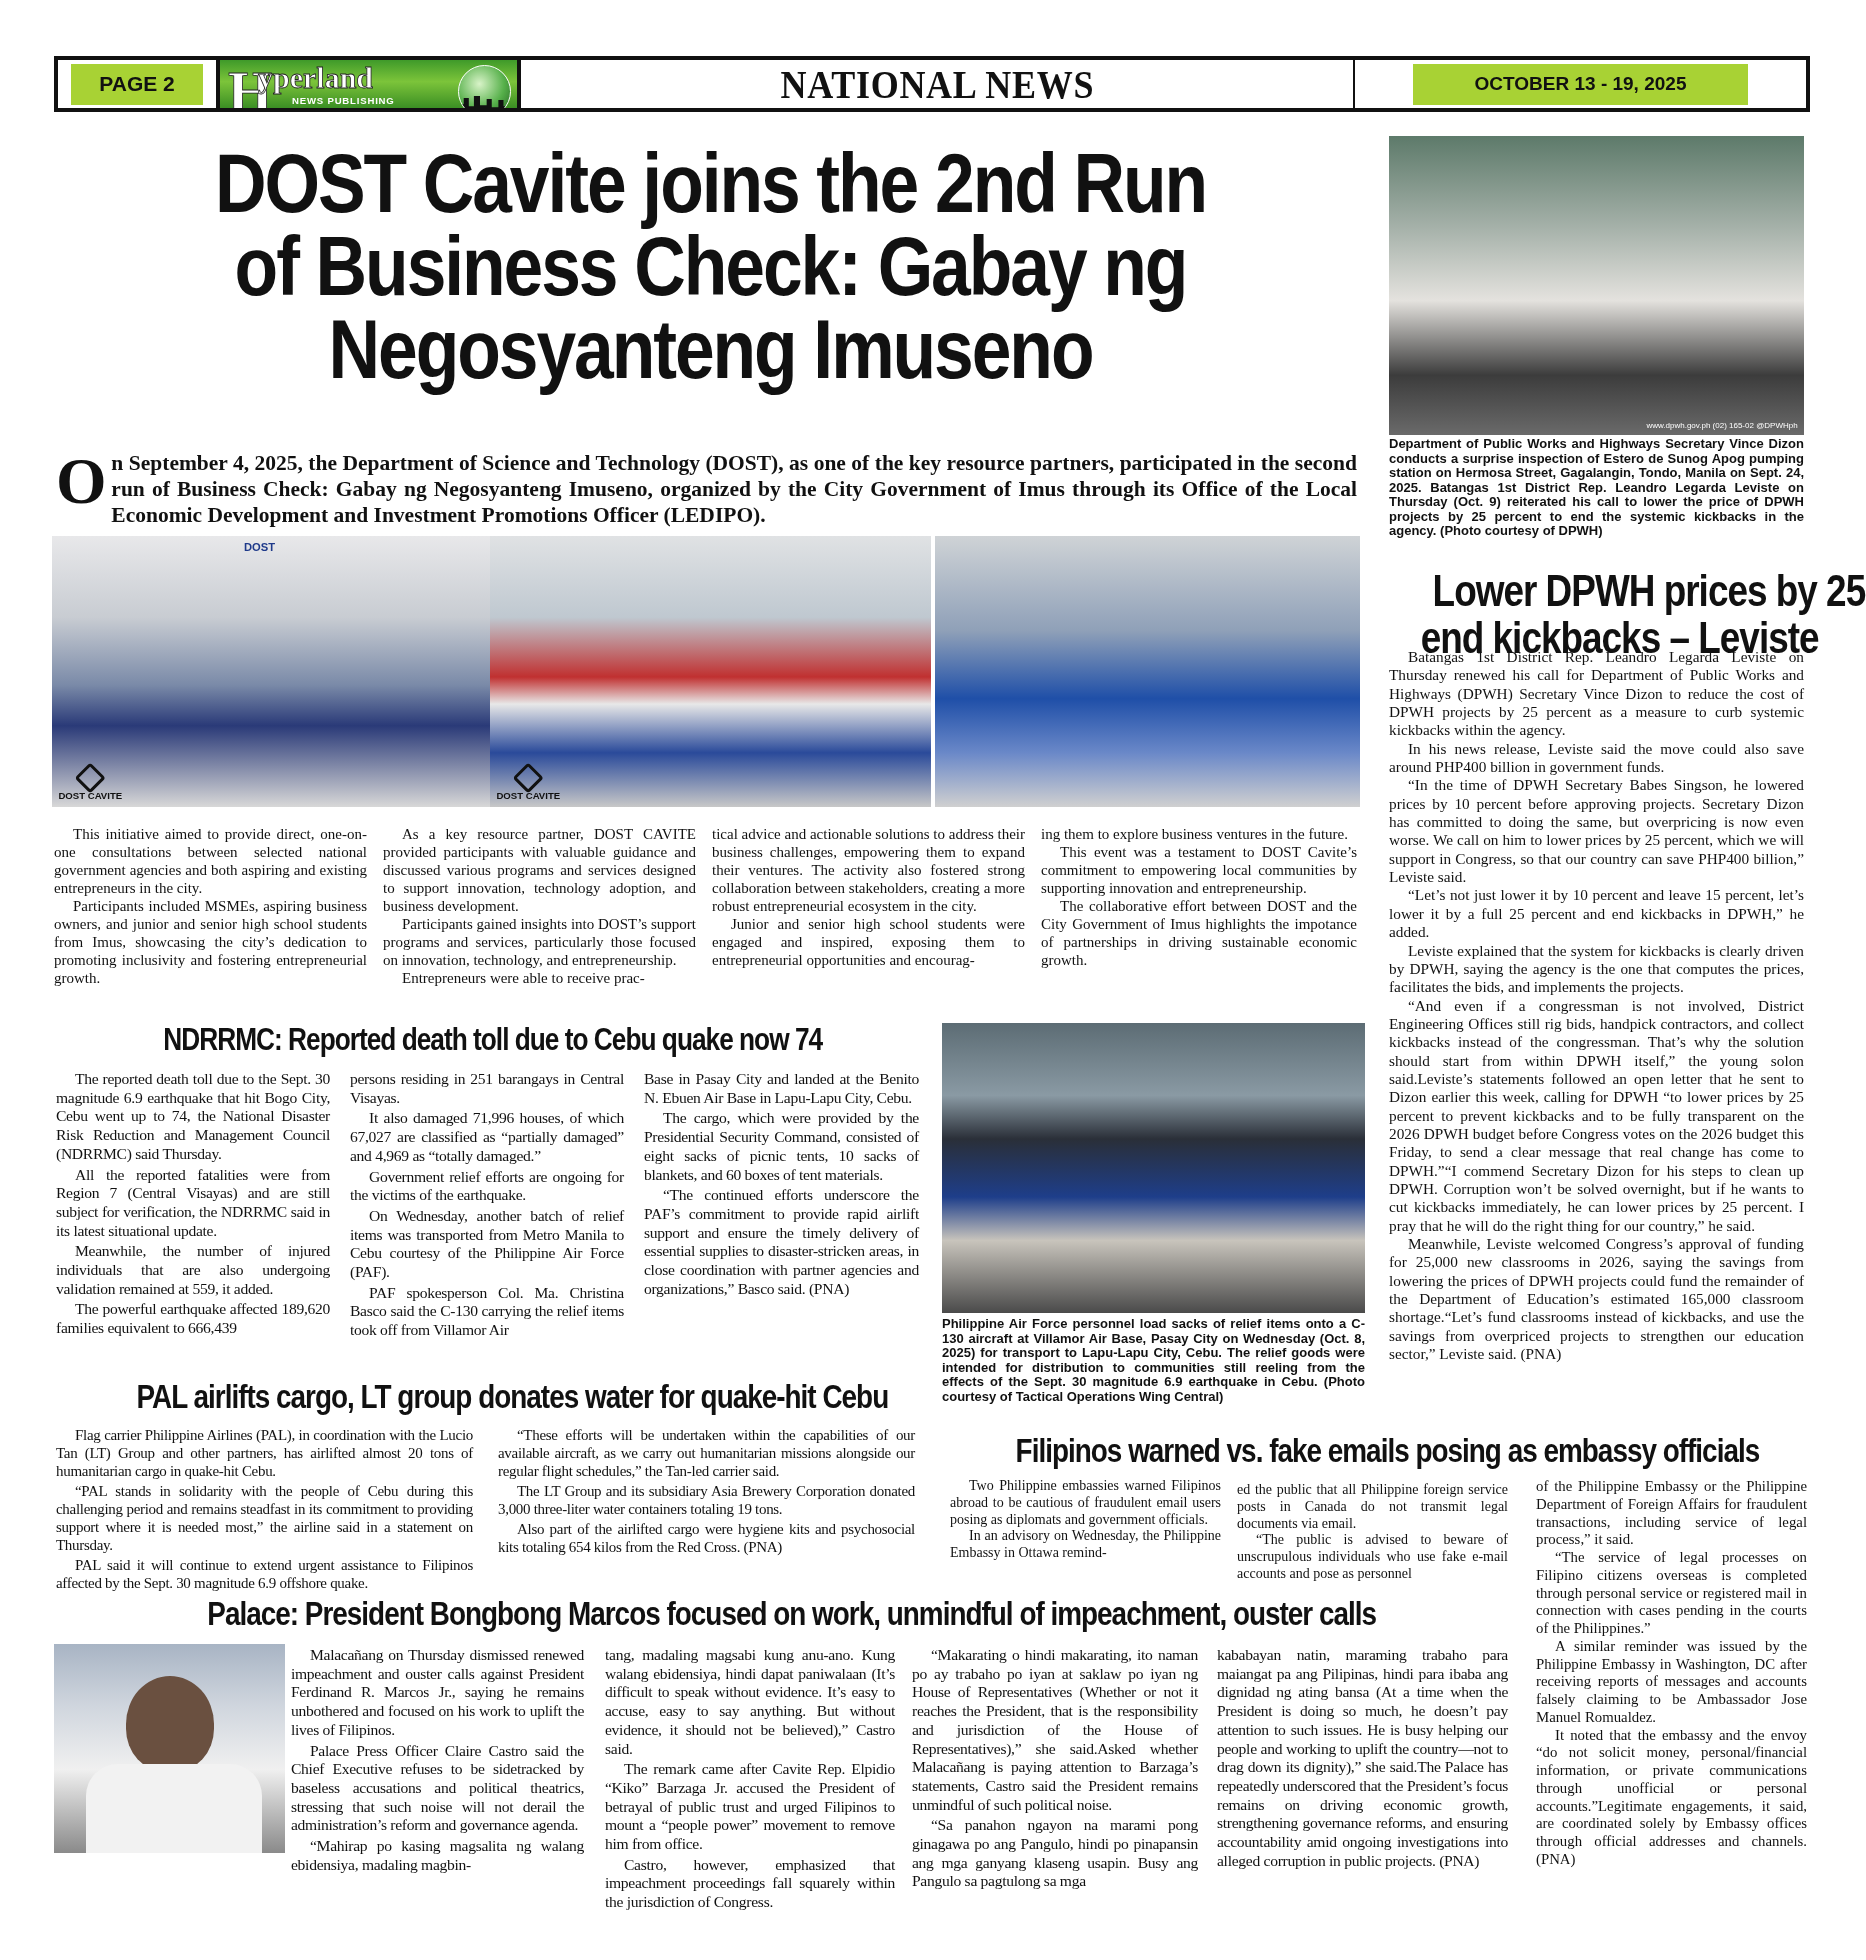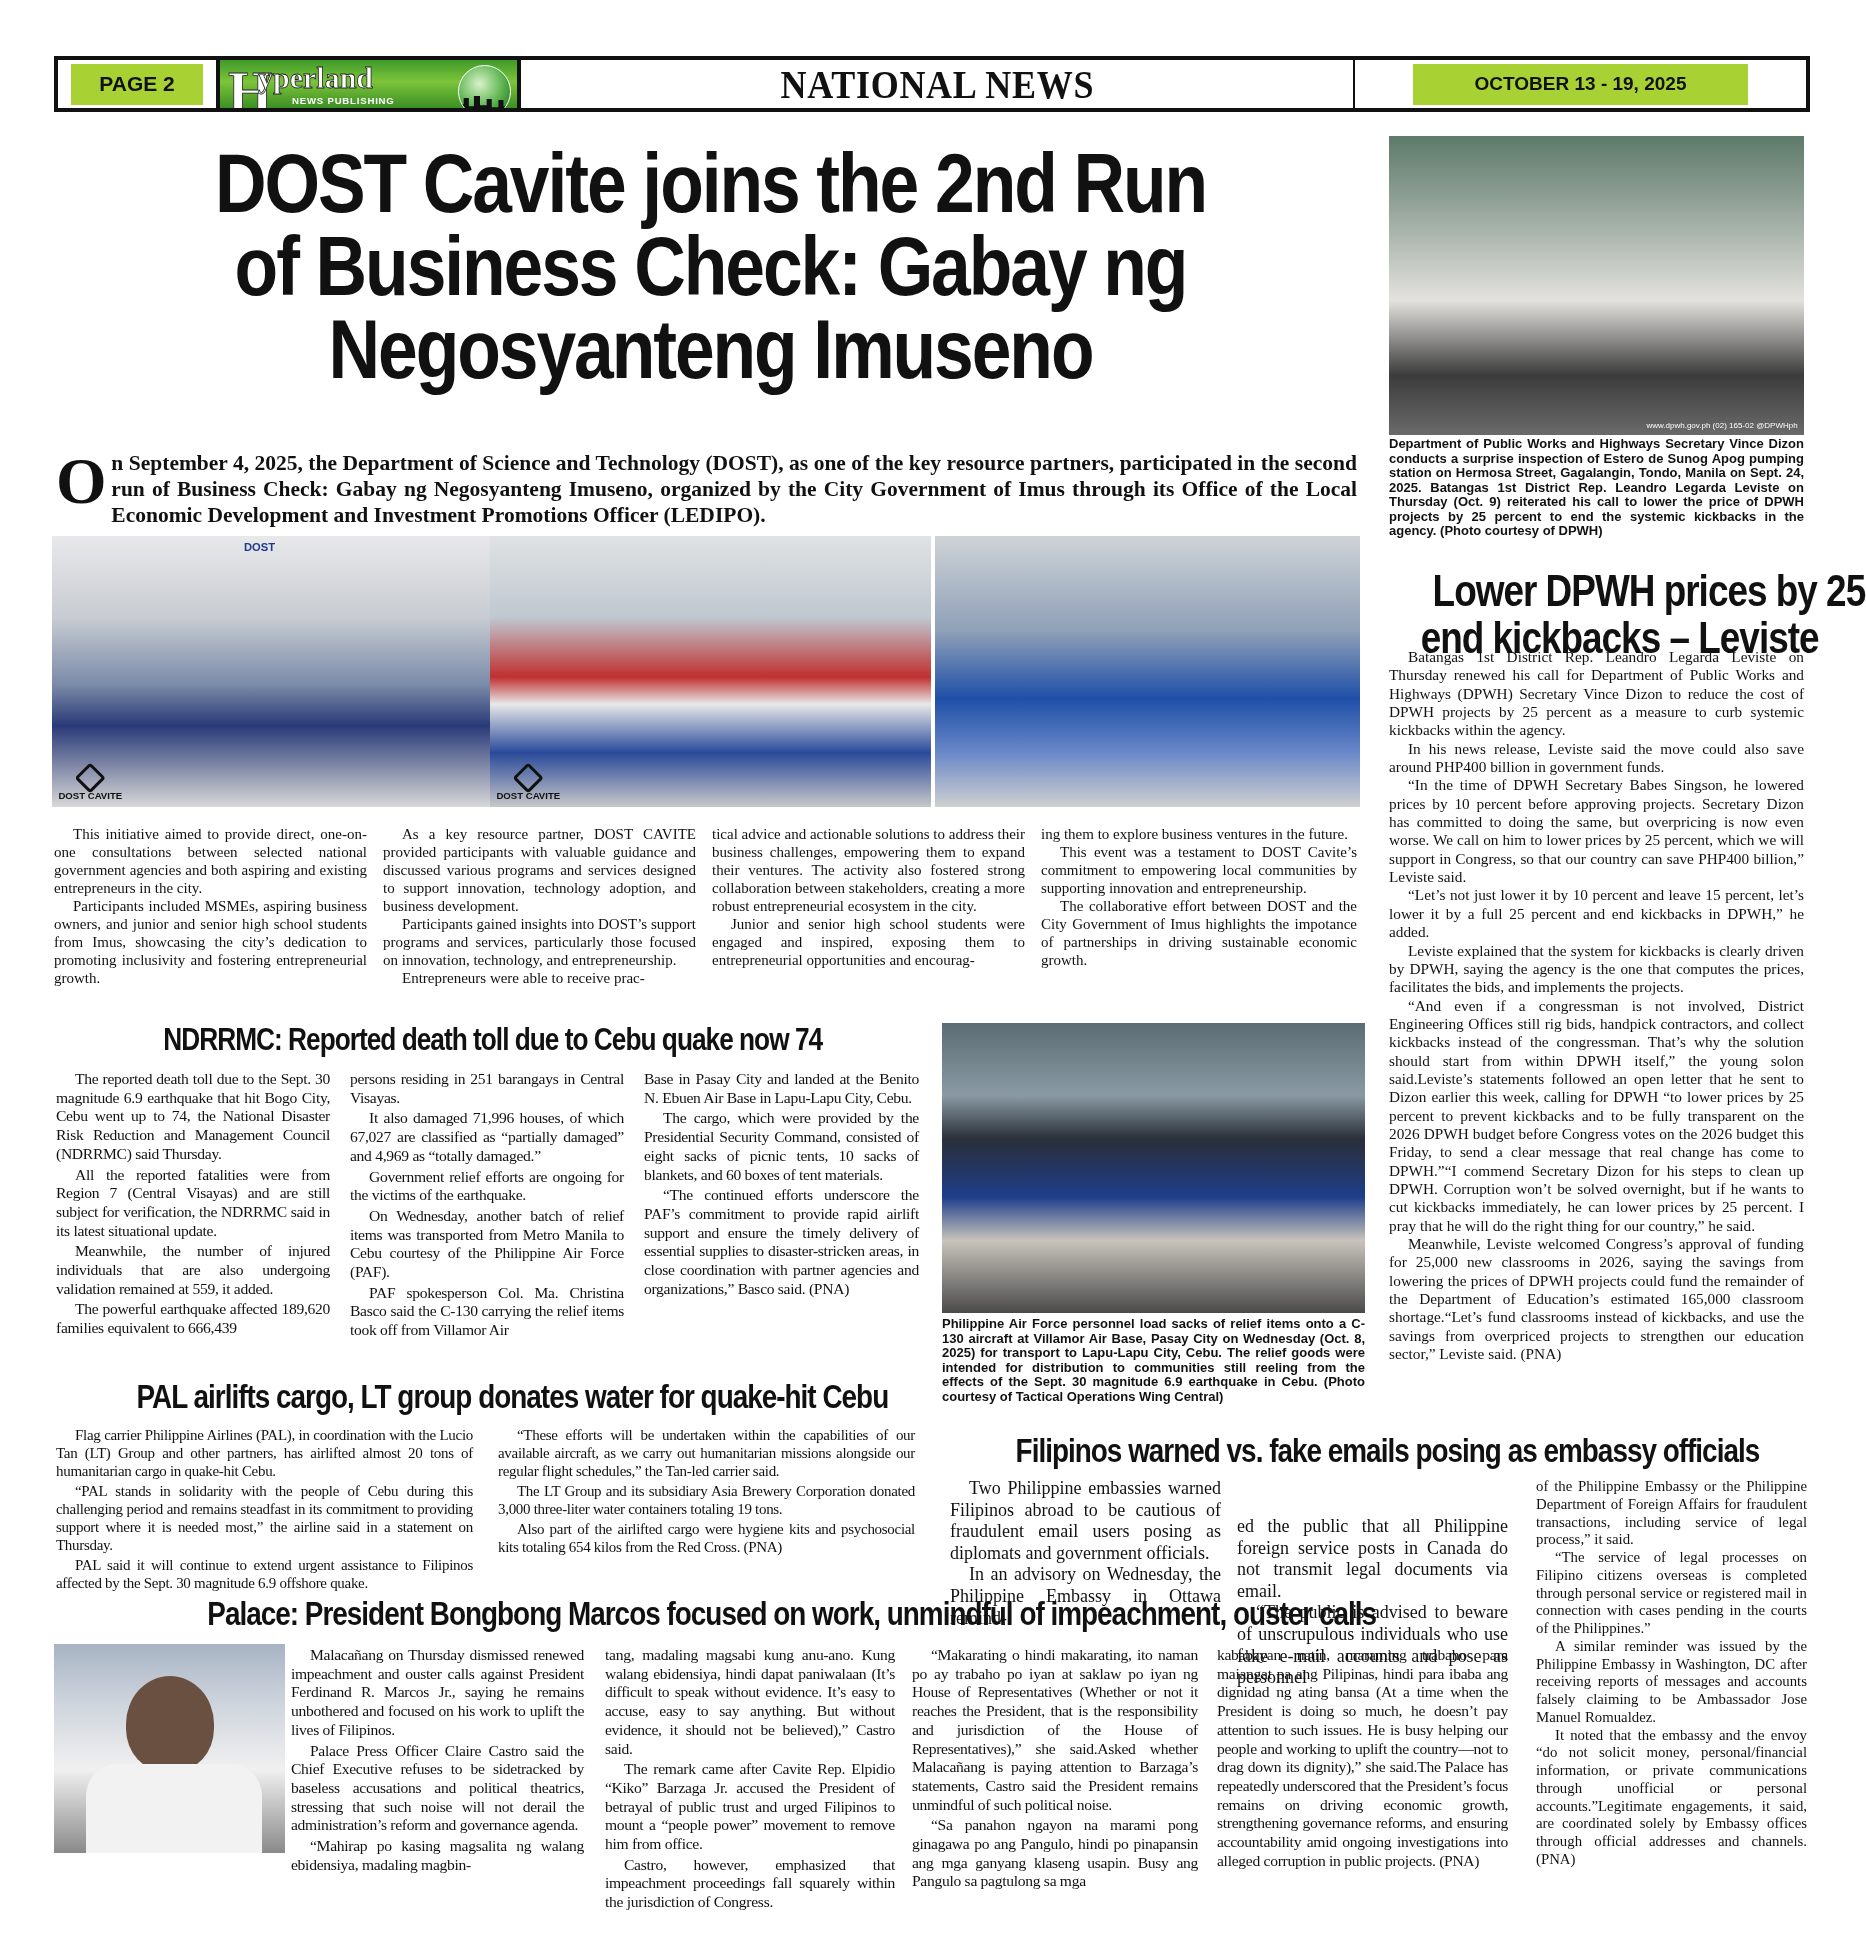--- a/index.html
+++ b/index.html
@@ -168,25 +168,25 @@
 </div>
 <div class="abs cond" style="left:496px;top:1424px;width:421px;font-size:15px;">
   <p>“These efforts will be undertaken within the capabilities of our available aircraft, as we carry out humanitarian missions alongside our regular flight schedules,” the Tan-led carrier said.</p>
   <p>The LT Group and its subsidiary Asia Brewery Corporation donated 3,000 three-liter water containers totaling 19 tons.</p>
   <p>Also part of the airlifted cargo were hygiene kits and psychosocial kits totaling 654 kilos from the Red Cross. (PNA)</p>
 </div>
 
 <div class="abs hl" style="left:934px;top:1433px;width:886px;font-size:34px;">
   <span class="hl-inner">Filipinos warned vs. fake emails posing as embassy officials</span>
 </div>
-<div class="abs body" style="left:950px;top:1478px;width:271px;font-size:18px;">
+<div class="abs body" style="left:950px;top:1478px;width:271px;font-size:14px;">
   <p>Two Philippine embassies warned Filipinos abroad to be cautious of fraudulent email users posing as diplomats and government officials.</p>
   <p>In an advisory on Wednesday, the Philippine Embassy in Ottawa remind-</p>
 </div>
-<div class="abs body" style="left:1237px;top:1516px;width:271px;font-size:18px;">
+<div class="abs body" style="left:1237px;top:1482px;width:271px;font-size:14px;">
   <p style="text-indent:0">ed the public that all Philippine foreign service posts in Canada do not transmit legal documents via email.</p>
   <p>“The public is advised to beware of unscrupulous individuals who use fake e-mail accounts and pose as personnel</p>
 </div>
 <div class="abs body" style="left:1536px;top:1478px;width:271px;font-size:14.8px;">
   <p style="text-indent:0">of the Philippine Embassy or the Philippine Department of Foreign Affairs for fraudulent transactions, including service of legal process,” it said.</p>
   <p>“The service of legal processes on Filipino citizens overseas is completed through personal service or registered mail in connection with cases pending in the courts of the Philippines.”</p>
   <p>A similar reminder was issued by the Philippine Embassy in Washington, DC after receiving reports of messages and accounts falsely claiming to be Ambassador Jose Manuel Romualdez.</p>
   <p>It noted that the embassy and the envoy “do not solicit money, personal/financial information, or private communications through unofficial or personal accounts.”Legitimate engagements, it said, are coordinated solely by Embassy offices through official addresses and channels. (PNA)</p>
 </div>
 

